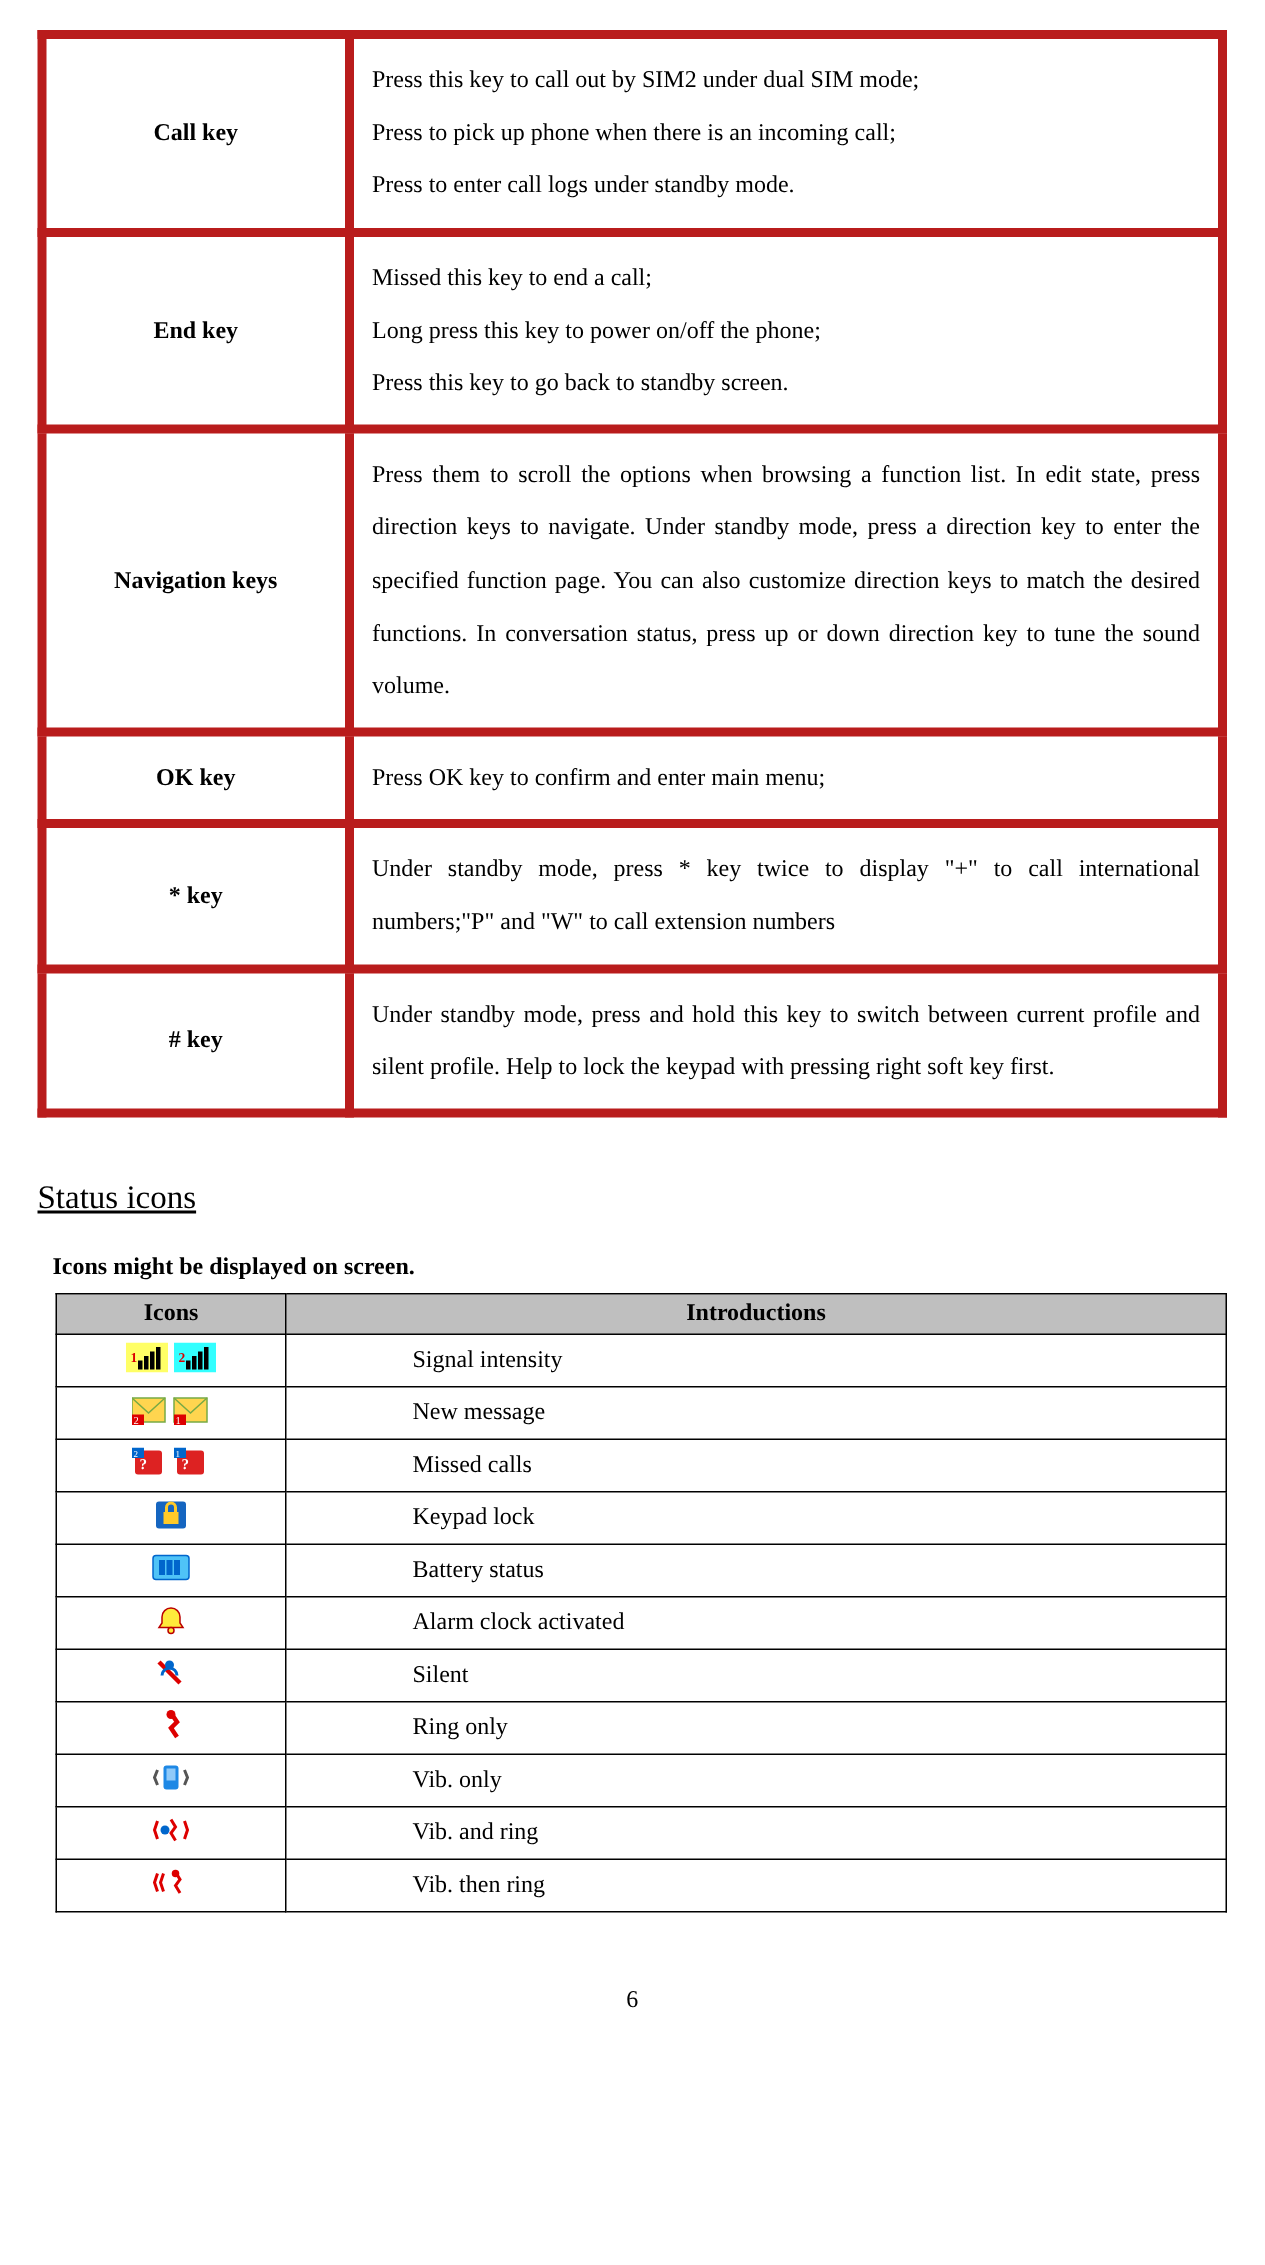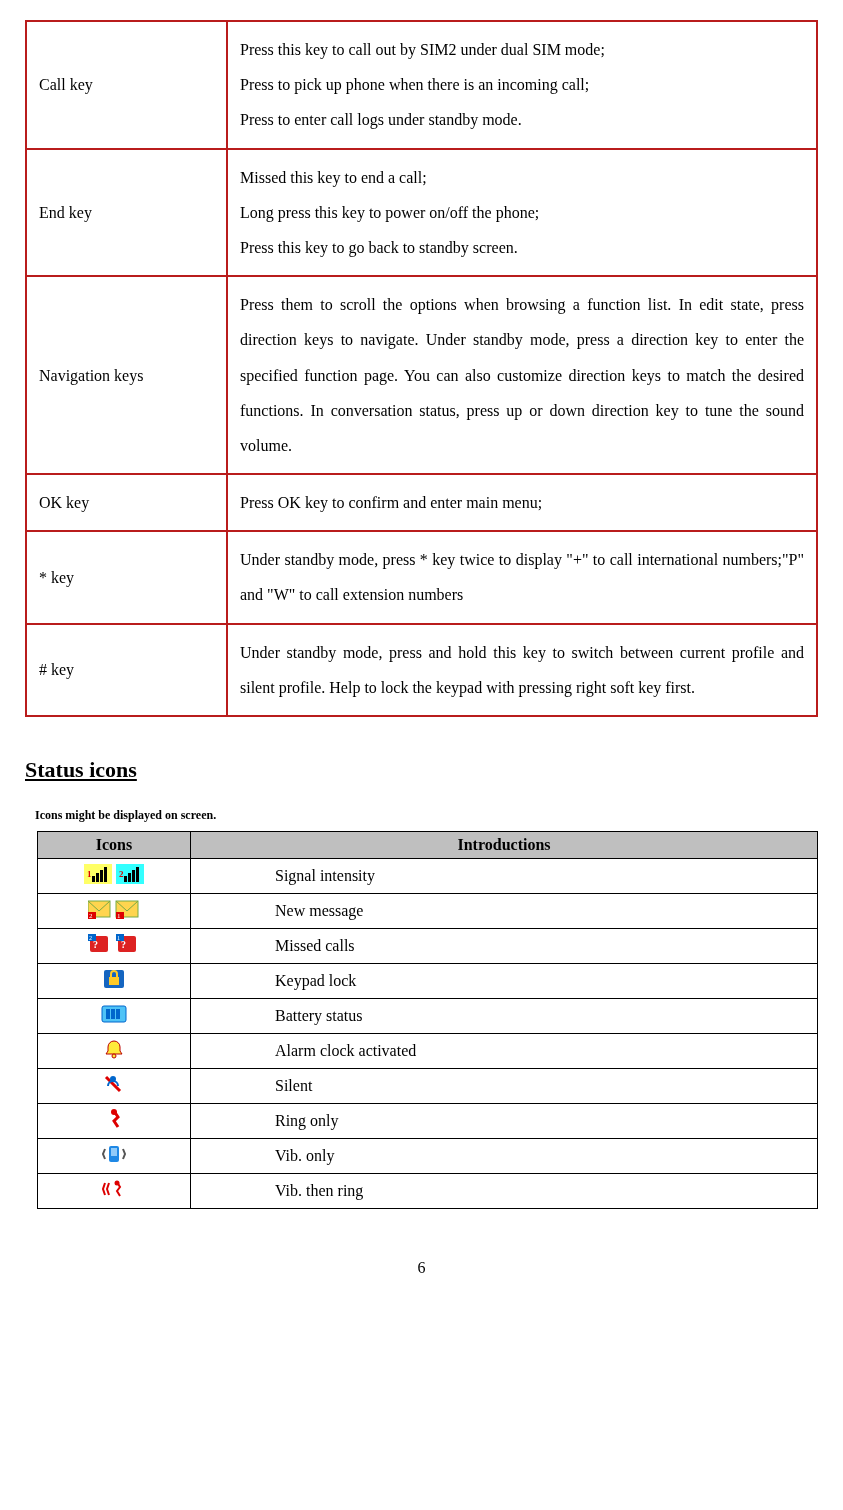--- a/index.html
+++ b/index.html
@@ -12,43 +12,44 @@
       width: 843px;
       box-sizing: border-box;
     }
     table.keys-table {
       width: 100%;
       border-collapse: collapse;
       border: 1.5px solid #000;
       margin-bottom: 40px;
     }
     table.keys-table td {
-      border: 2px solid #b91c1c;
+      border: 6px solid #b91c1c;
       padding: 10px 12px;
       vertical-align: middle;
       line-height: 2.2;
     }
     table.keys-table td.key-name {
       width: 175px;
-      font-weight: normal;
-      font-size: 16px;
+      font-weight: bold;
+      font-size: 16px;
+      text-align: center;
     }
     table.keys-table td.key-desc {
       text-align: justify;
       font-size: 16px;
     }
     h2.section-heading {
       font-size: 22px;
-      font-weight: bold;
+      font-weight: normal;
       text-decoration: underline;
       margin: 40px 0 20px 0;
     }
     .subhead {
       font-weight: bold;
-      font-size: 12px;
+      font-size: 16px;
       margin: 25px 0 8px 10px;
     }
     table.icons-table {
       width: calc(100% - 12px);
       margin-left: 12px;
       border-collapse: collapse;
       border: 1.5px solid #000;
     }
     table.icons-table th {
       background: #bfbfbf;
@@ -218,20 +219,29 @@
               <rect x="7" y="2" width="10" height="16" fill="#1e88e5" rx="2"></rect>
               <rect x="9" y="4" width="6" height="8" fill="#90caf9"></rect>
               <path d="M3 5 L1 10 L3 15" stroke="#555" fill="none" stroke-width="2"></path>
               <path d="M21 5 L23 10 L21 15" stroke="#555" fill="none" stroke-width="2"></path>
             </svg></span></td>
         <td class="intro-cell">Vib. only</td>
       </tr>
       <tr>
         <td class="icon-cell"><span class="ic"><svg width="24" height="20">
               <path d="M3 4 L1 10 L3 16" stroke="#d00" fill="none" stroke-width="2"></path>
+              <path d="M21 4 L23 10 L21 16" stroke="#d00" fill="none" stroke-width="2"></path>
+              <path d="M12 3 L15 8 L12 12 L15 17" stroke="#d00" stroke-width="2" fill="none"></path>
+              <circle cx="8" cy="10" r="3" fill="#06c"></circle>
+            </svg></span></td>
+        <td class="intro-cell">Vib. and ring</td>
+      </tr>
+      <tr>
+        <td class="icon-cell"><span class="ic"><svg width="24" height="20">
+              <path d="M3 4 L1 10 L3 16" stroke="#d00" fill="none" stroke-width="2"></path>
               <path d="M7 4 L5 10 L7 16" stroke="#d00" fill="none" stroke-width="2"></path>
               <path d="M15 3 L18 8 L15 12 L18 17" stroke="#d00" stroke-width="2" fill="none"></path>
               <circle cx="15" cy="4" r="2.5" fill="#d00"></circle>
             </svg></span></td>
         <td class="intro-cell">Vib. then ring</td>
       </tr>
     </tbody>
 </table>
 
 <div class="page-number">6</div>

